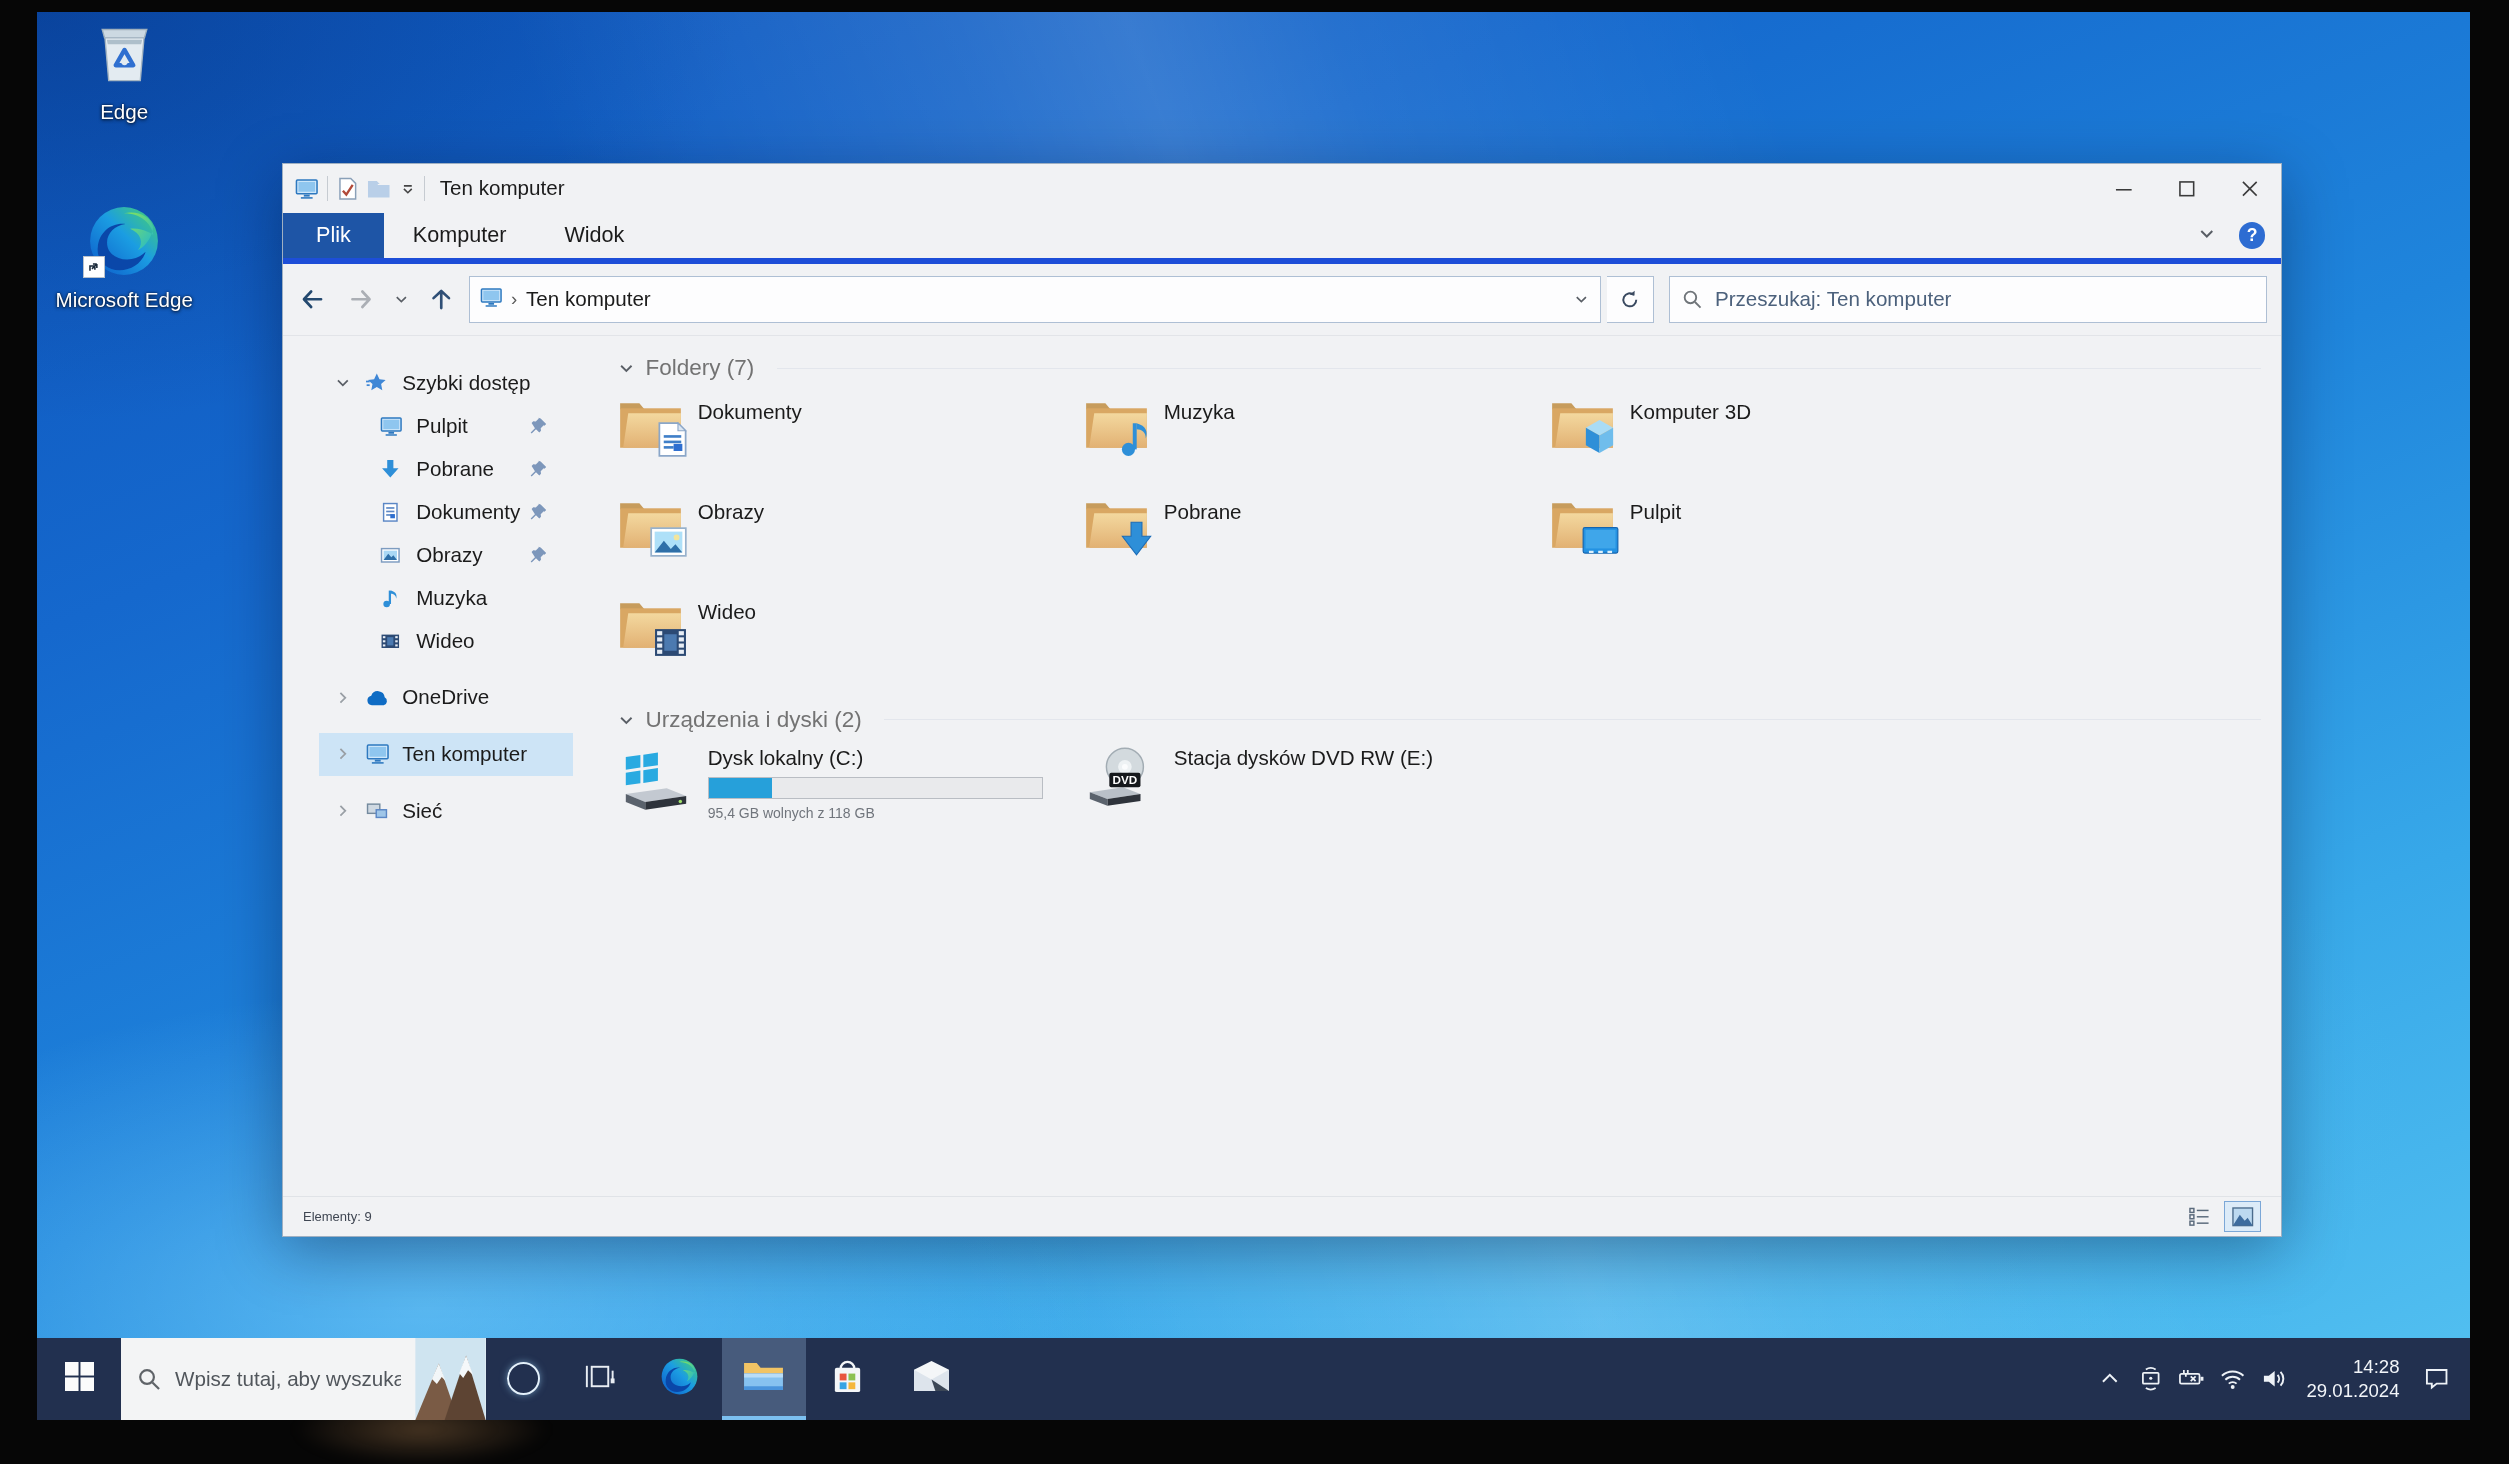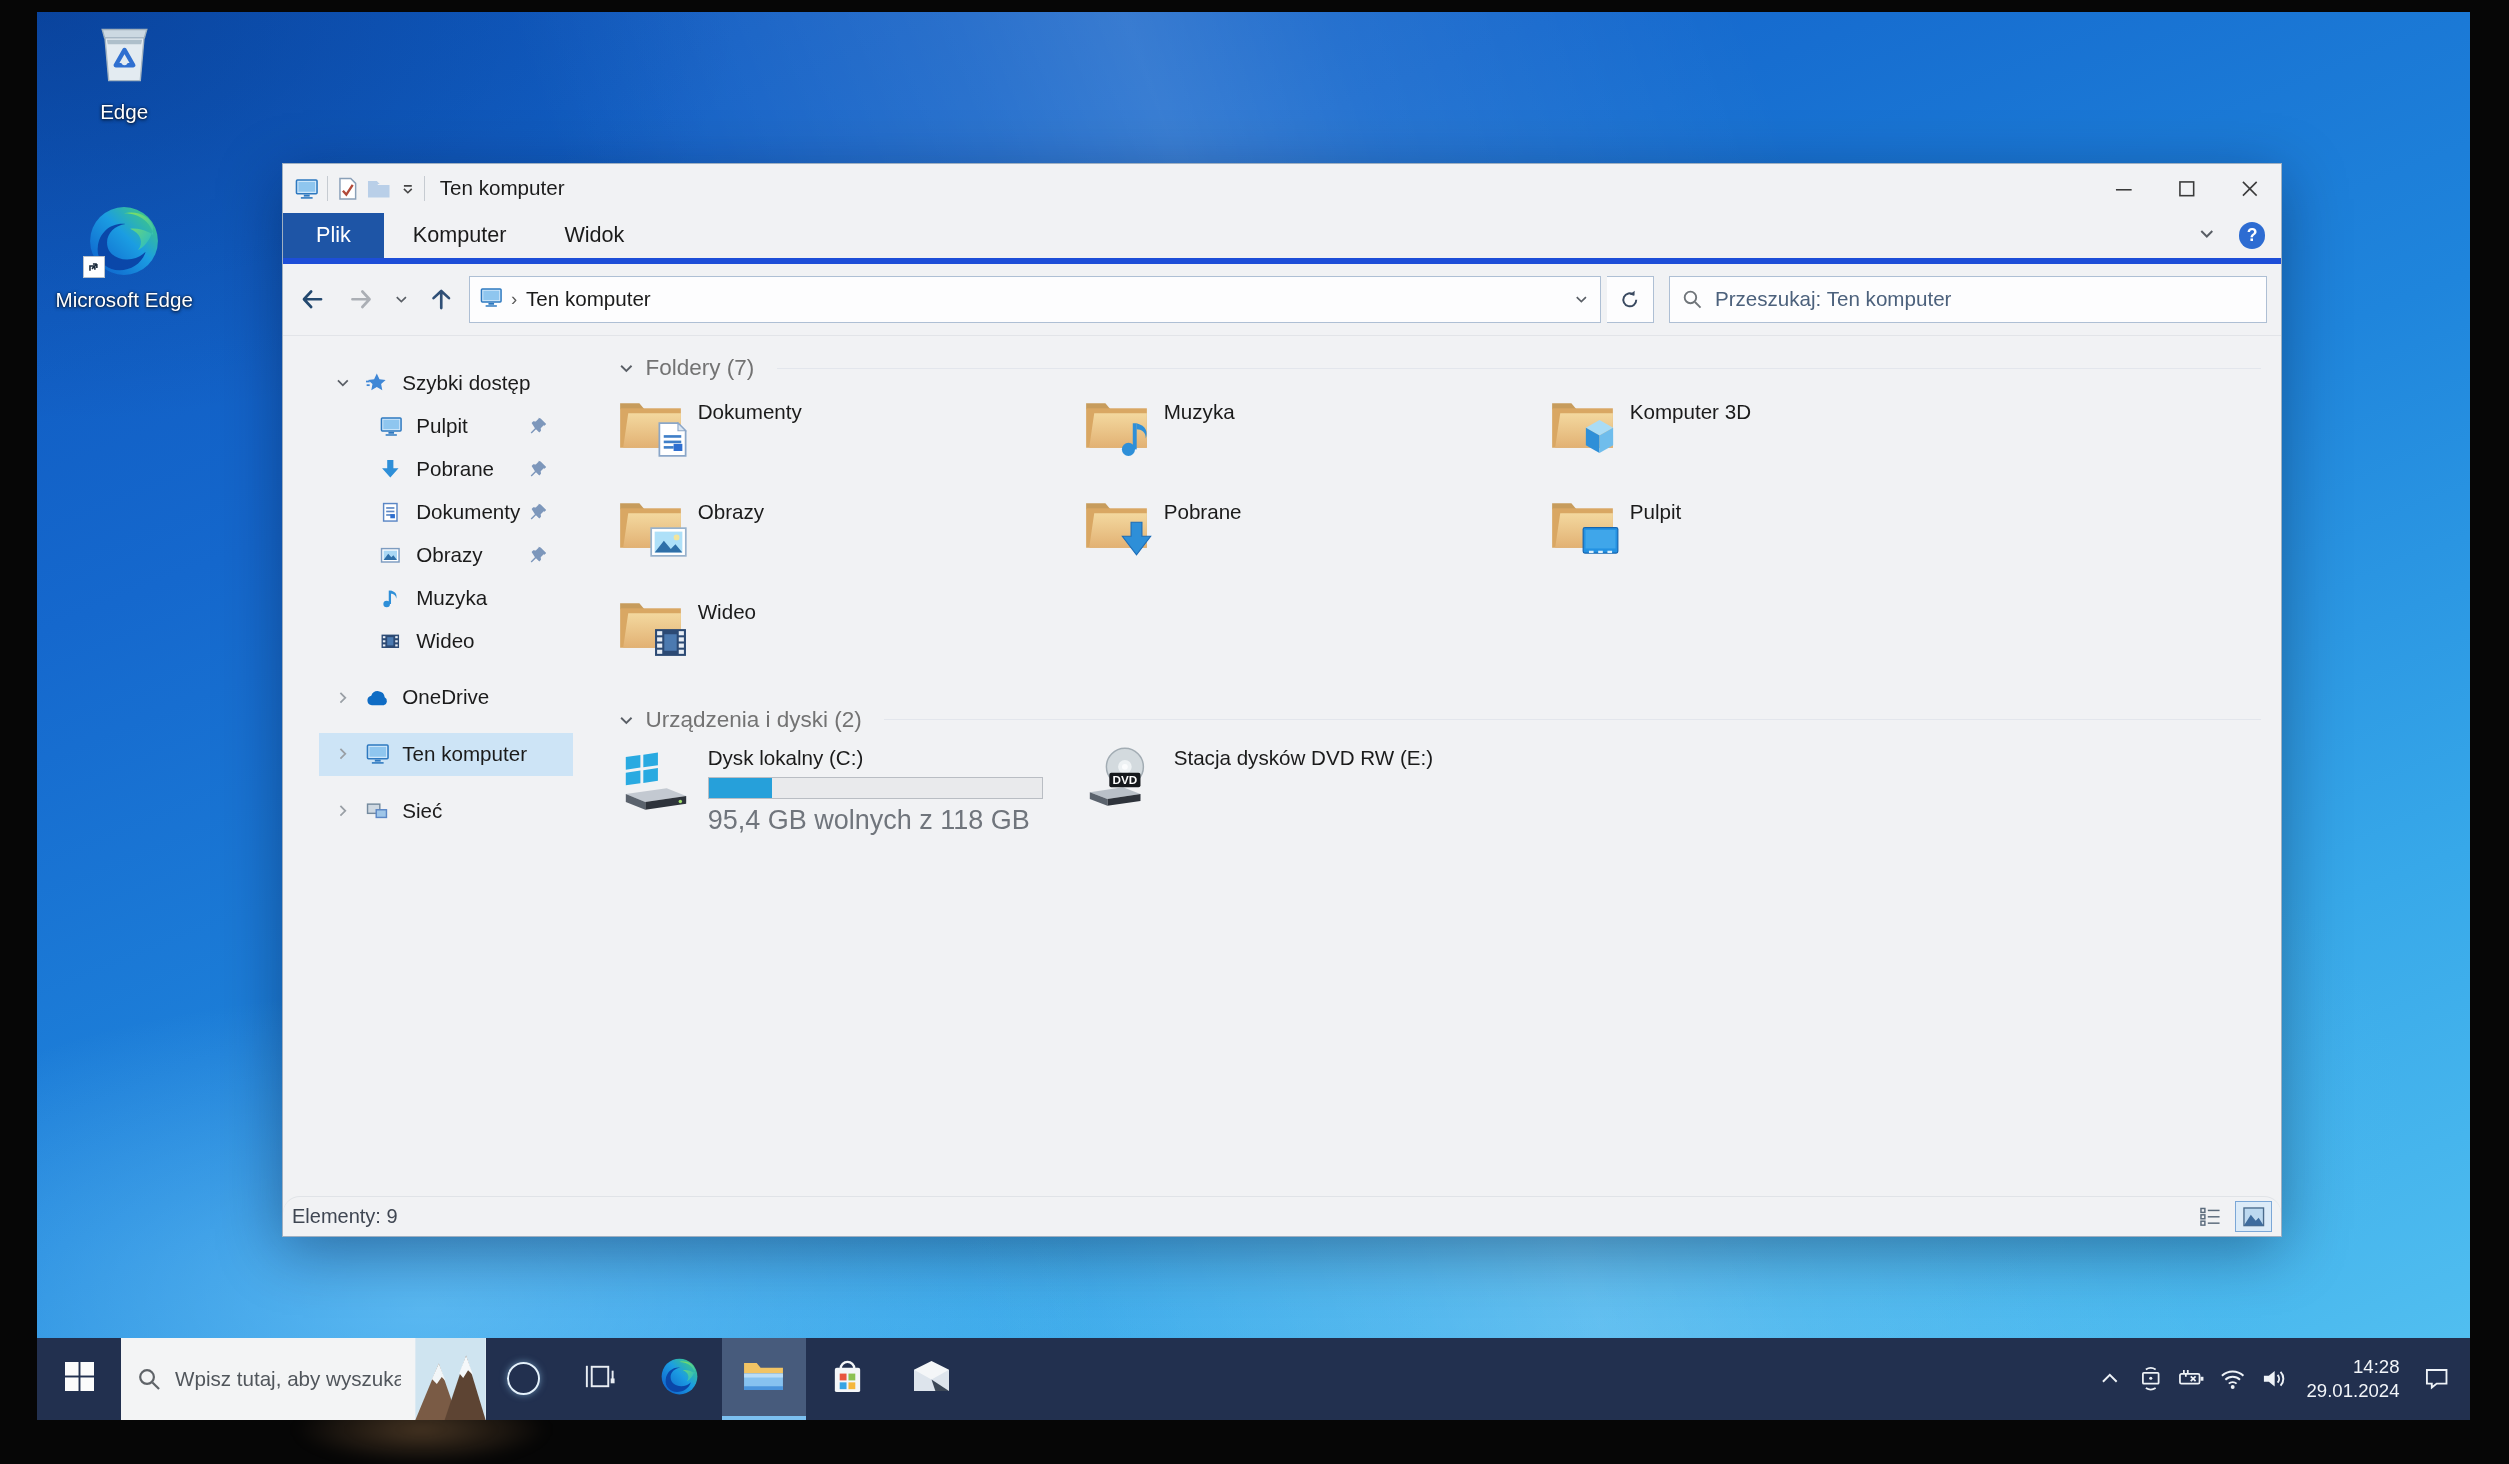--- a/index.html
+++ b/index.html
@@ -72,23 +72,23 @@
   .tile{display:flex;gap:14.7px;align-items:flex-start;padding-top:2px;}
   .fico{position:relative;width:65px;height:53px;flex:none;}
   .fico .base{width:65px;height:53px;}
   .fico .ov{position:absolute;right:-3.9px;bottom:-4.9px;}
   .tlbl{font-size:20.6px;color:#1b1b1b;margin-top:1px;}
   .dgrid{display:grid;grid-template-columns:repeat(3,466px);grid-auto-rows:122px;margin-top:12px;}
   .dtile{display:flex;gap:15.7px;align-items:flex-start;}
   .dcol{display:flex;flex-direction:column;}
   .dbar{width:333px;height:20.6px;background:#e9eaec;border:1px solid #b9bdc3;margin:6.9px 0 5.9px 0;}
   .dfill{height:100%;background:#26a0da;}
-  .dfree{font-size:27px;color:#70757c;}
-
-  .sbarard{height:39px;border-top:1px solid #e0e3e7;display:flex;align-items:center;padding:0 9px;font-size:20px;color:#3f4652;flex:none;border-radius:17px;}
+  .dfree{font-size:14px;color:#70757c;}
+
+  .sbarard{height:39px;border-top:1px solid #e0e3e7;display:flex;align-items:center;padding:0 20px;font-size:13px;color:#3f4652;flex:none;}
   .vtoggles{margin-left:auto;display:flex;gap:5.9px;}
   .vt{width:35px;height:29px;display:flex;align-items:center;justify-content:center;border:1px solid transparent;}
   .vt.on{border-color:#7ba7d7;background:#dcebf8;}
 
   
   .tbarw{position:absolute;left:0;right:0;bottom:0;height:82px;background:#22304f;display:flex;align-items:stretch;}
   .tibtn{width:84px;display:flex;align-items:center;justify-content:center;flex:none;}
   .tibtn.active{background:rgba(170,205,240,.28);box-shadow:inset 0 -3.9px 0 #7cc0f0;}
   .tsearch{width:349px;background:#f3f4f5;display:flex;align-items:center;padding-left:15.7px;gap:11.8px;flex:none;}
   .tsearch .mnt{margin-left:auto;height:82px;flex:none;}

